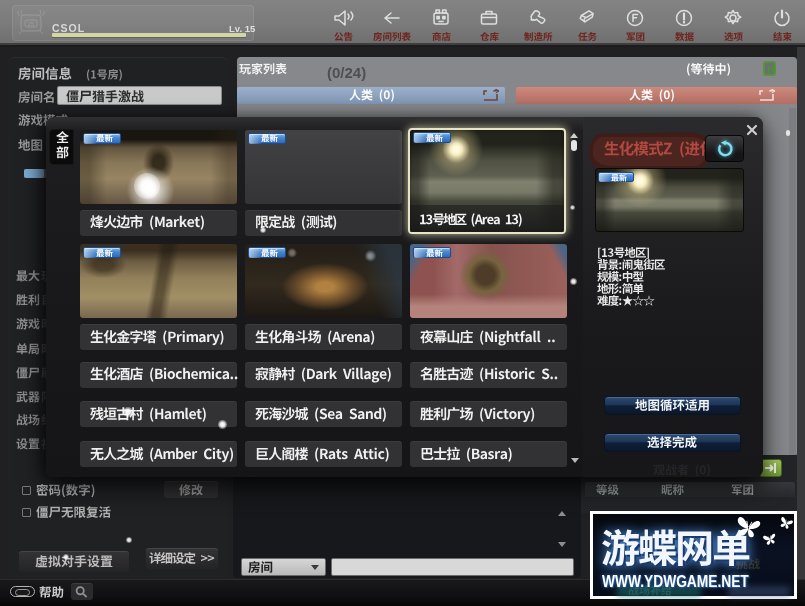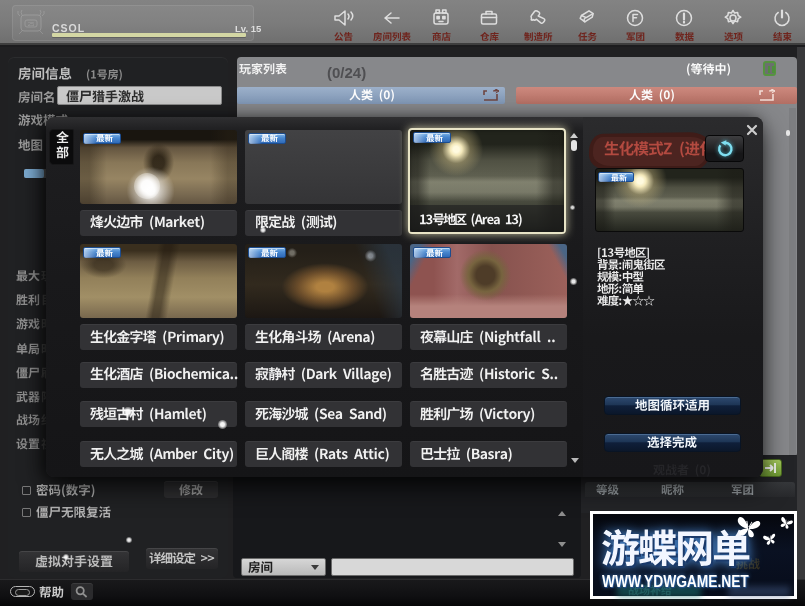--- a/index.html
+++ b/index.html
@@ -209,21 +209,21 @@
 <div style="position:absolute;left:0;top:0;width:805px;height:45px;background:linear-gradient(180deg,#838383 0,#7b7b7b 55%,#6f6f6f 100%);border-bottom:2px solid #3e3e3e"></div>
 <div style="position:absolute;left:12px;top:5px;width:242px;height:36px;background:rgba(255,255,255,.05);border:1px solid rgba(255,255,255,.09);border-radius:4px"></div>
 <svg style="position:absolute;left:14px;top:6px;opacity:.3" width="34" height="34" viewBox="0 0 34 34" fill="none" stroke="#cfcfcf" stroke-width="1">
 <path d="M6 10 Q3 8 4 5 M8 9 Q6 6 8 4 M28 10 Q31 8 30 5 M26 9 Q28 6 26 4" stroke="#c8c8c8"></path>
 <rect x="7" y="9" width="20" height="16" rx="3" fill="rgba(220,220,220,.10)"></rect>
 <rect x="11" y="14" width="12" height="7" rx="2"></rect>
 <text x="17" y="20" font-size="6" fill="#d8d8d8" stroke="none" text-anchor="middle" font-family="Liberation Sans">25</text>
 <path d="M8 25 l-3 3 M26 25 l3 3" stroke="#c0c0c0"></path>
 </svg>
 <div style="position:absolute;left:52px;top:22px;font-size:10.5px;font-weight:bold;color:#d9d9d9;letter-spacing:1px">CSOL</div>
-<div style="position:absolute;left:235px;top:23px;font-size:9.5px;font-weight:bold;color:#dedede">Lv. 15</div>
+<div style="position:absolute;left:229px;top:23px;font-size:9.5px;font-weight:bold;color:#dedede">Lv. 15</div>
 <div style="position:absolute;left:52px;top:33px;width:194px;height:4px;background:#d4d7a4;border-radius:1px;box-shadow:0 1px 0 rgba(0,0,0,.2)"></div>
 <svg style="position:absolute;left:332px;top:7px" width="22" height="22" viewBox="0 0 22 22" stroke="#dedede" stroke-width="1.5" stroke-linejoin="round" stroke-linecap="round" fill="#dedede">
       <path d="M3 9 h4 l6 -5 v14 l-6 -5 h-4 z" fill="none"></path>
       <path d="M16 7 q2 2.5 0 5 M19 5 q3.5 4 0 8" fill="none"></path>
     </svg>
 <svg class="zt " style="left:333.5px;top:31.5px;width:19.00px;height:9.5px;" viewBox="0 0 2000 1000" preserveAspectRatio="none" fill="#6f241d">
       <use href="#g516C" x="0"></use>
       <use href="#g544A" x="1000"></use>
     </svg>
 <svg style="position:absolute;left:381px;top:7px" width="22" height="22" viewBox="0 0 22 22" stroke="#dedede" stroke-width="1.5" stroke-linejoin="round" stroke-linecap="round" fill="#dedede">

